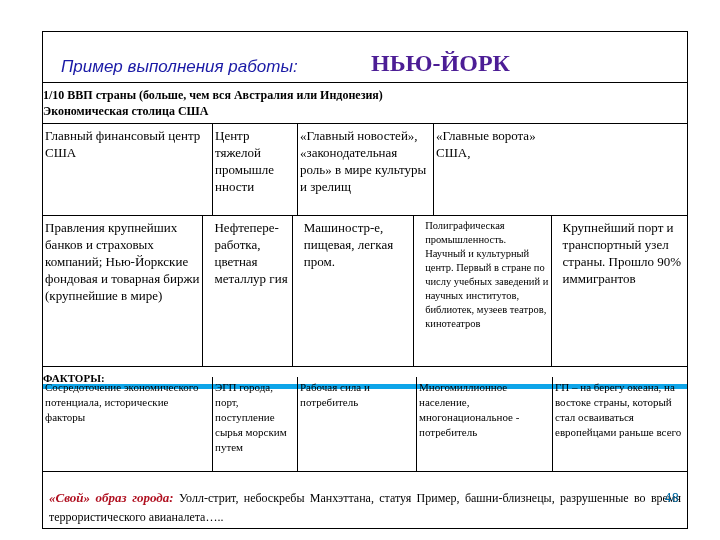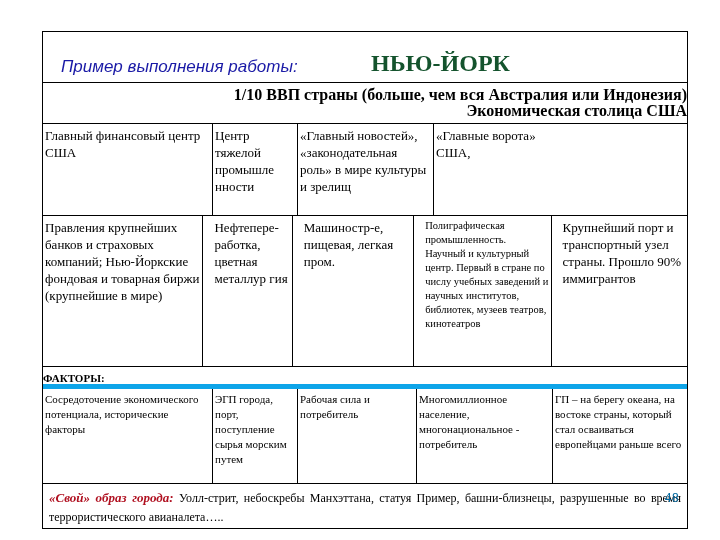--- a/index.html
+++ b/index.html
@@ -1,30 +1,30 @@
 <!DOCTYPE html>
 <html><head>
   <meta charset="utf-8">
   <style>
     html, body { margin: 0; padding: 0; background: #ffffff; }
     body { width: 720px; height: 540px; position: relative; overflow: hidden; font-family: "Liberation Serif", serif; color: #000; }
     .slide { position: absolute; left: 42px; top: 31px; width: 646px; height: 498px; border: 1px solid #000; box-sizing: border-box; }
     .header { position: absolute; left: 0; top: 0; width: 100%; height: 51px; border-bottom: 1px solid #000; box-sizing: border-box; }
     .header .label { position: absolute; left: 18px; top: 25px; font-family: "Liberation Sans", sans-serif; font-style: italic; font-size: 17px; color: #1a1aa6; }
-    .header .city { position: absolute; left: 328px; top: 18px; font-family: "Liberation Serif", serif; font-weight: bold; font-size: 24px; color: #14532d; }
-    .subtitle { position: absolute; left: 0; top: 51px; width: 100%; height: 41px; border-bottom: 1px solid #000; box-sizing: border-box; text-align: right; font-size: 16px; font-weight: bold; line-height: 16px; padding-top: 4px; }
+    .header .city { position: absolute; left: 328px; top: 18px; font-family: "Liberation Serif", serif; font-weight: bold; font-size: 24px; color: #4c1d95; }
+    .subtitle { position: absolute; left: 0; top: 51px; width: 100%; height: 41px; border-bottom: 1px solid #000; box-sizing: border-box; text-align: left; font-size: 12px; font-weight: bold; line-height: 16px; padding-top: 4px; }
     .row { position: absolute; left: 0; width: 100%; border-bottom: 1px solid #000; box-sizing: border-box; display: flex; }
     .cell { border-right: 1px solid #000; box-sizing: border-box; text-align: left; padding: 3px 2px 0 2px; overflow: hidden; }
     .cell:last-child { border-right: none; }
     .c1 { width: 170px; } .c2 { width: 85px; } .c3 { width: 119px; } .c4 { width: 136px; } .c5 { width: 134px; }
     .r1 { top: 92px; height: 92px; font-size: 13px; line-height: 17px; }
     .r2 { top: 184px; height: 151px; font-size: 13px; line-height: 17px; gap: 9px; }
     .r1 .c3, .r2 .c4 { font-size: 10.5px; line-height: 14px; }
     .factors-label { position: absolute; left: 0; top: 335px; width: 100%; height: 22px; border-bottom: 5px solid #0ea5e9; box-sizing: border-box; text-align: left; font-size: 11px; font-weight: bold; line-height: 22px; }
-    .r3 { top: 357px; height: 95px; font-size: 11px; line-height: 15px; }
+    .r3 { top: 345px; height: 95px; font-size: 11px; line-height: 15px; }
     .footer { position: absolute; left: 0; top: 452px; width: 100%; height: 44px; padding: 4px 6px 0 6px; box-sizing: border-box; font-size: 12px; line-height: 19px; text-align: justify; }
     .footer .lead { font-style: italic; font-weight: bold; color: #b01020; font-size: 13px; }
     .page-num { position: absolute; right: 8px; top: 460px; font-family: Liberation Mono, monospace; font-size: 12px; color: #0369a1; }
   </style>
 </head>
 <body>
 
 <div class="slide">
   <div class="header">
     <span class="label">Пример выполнения работы:</span>

